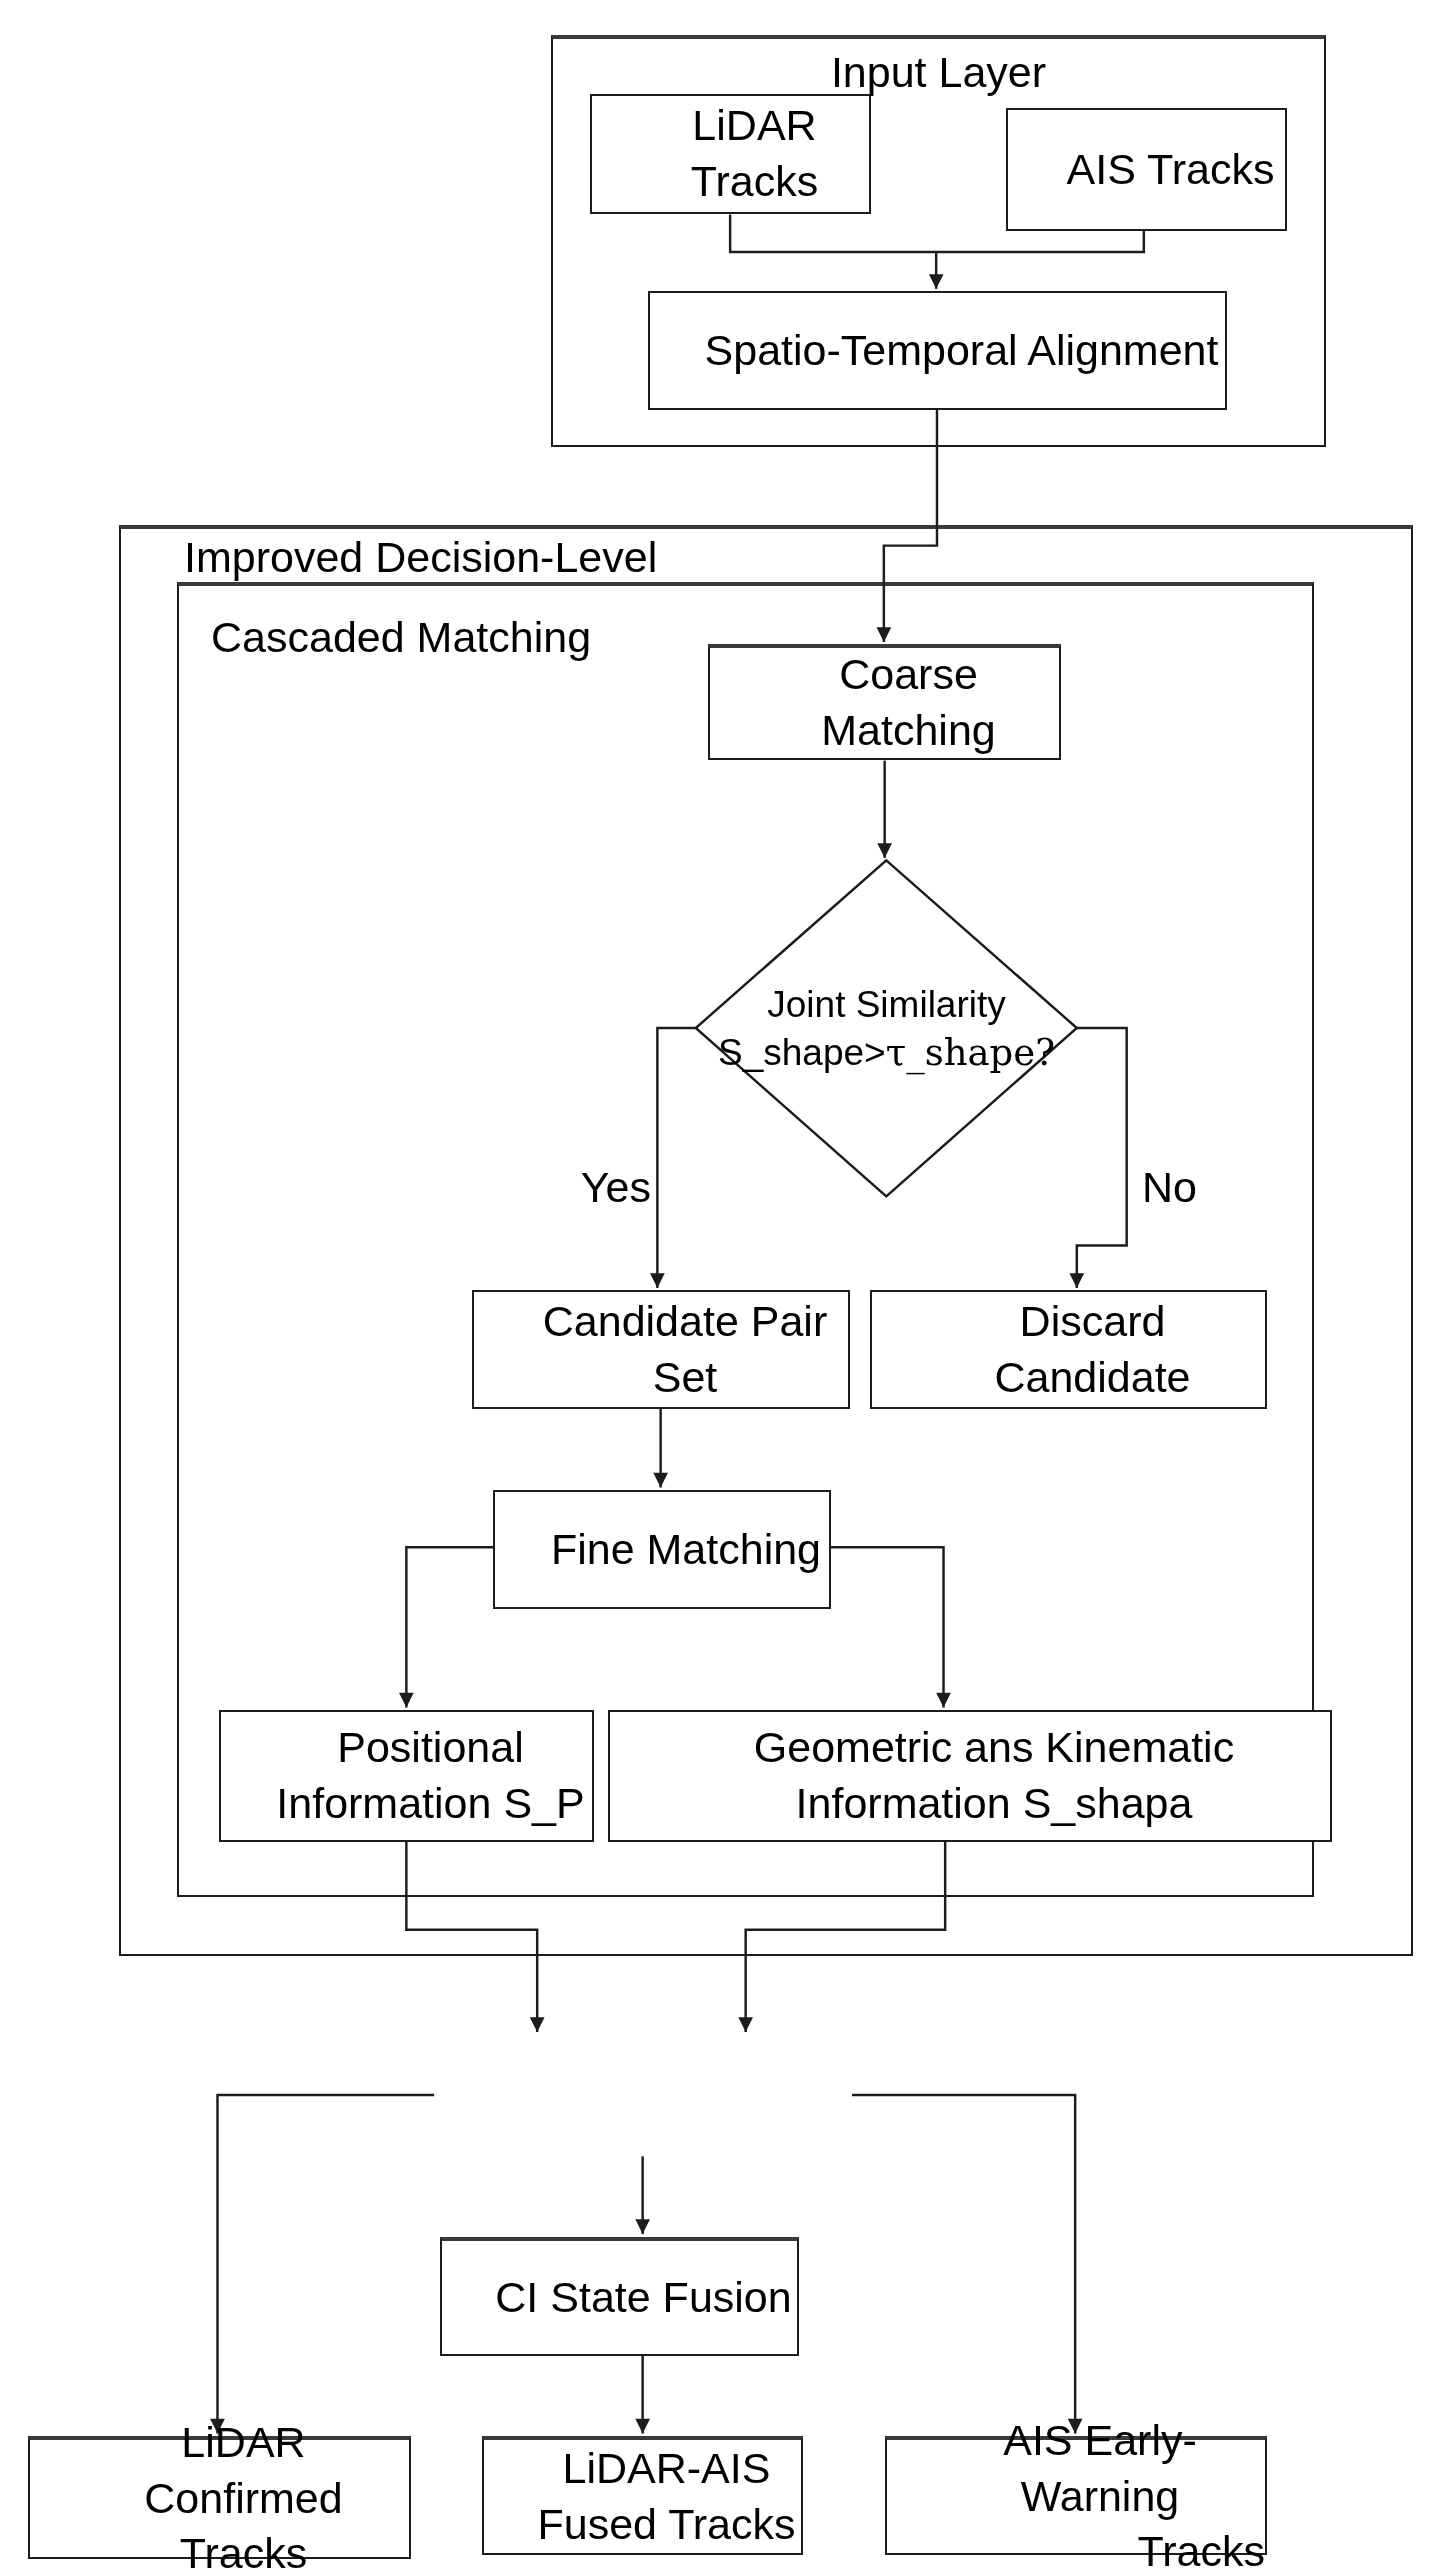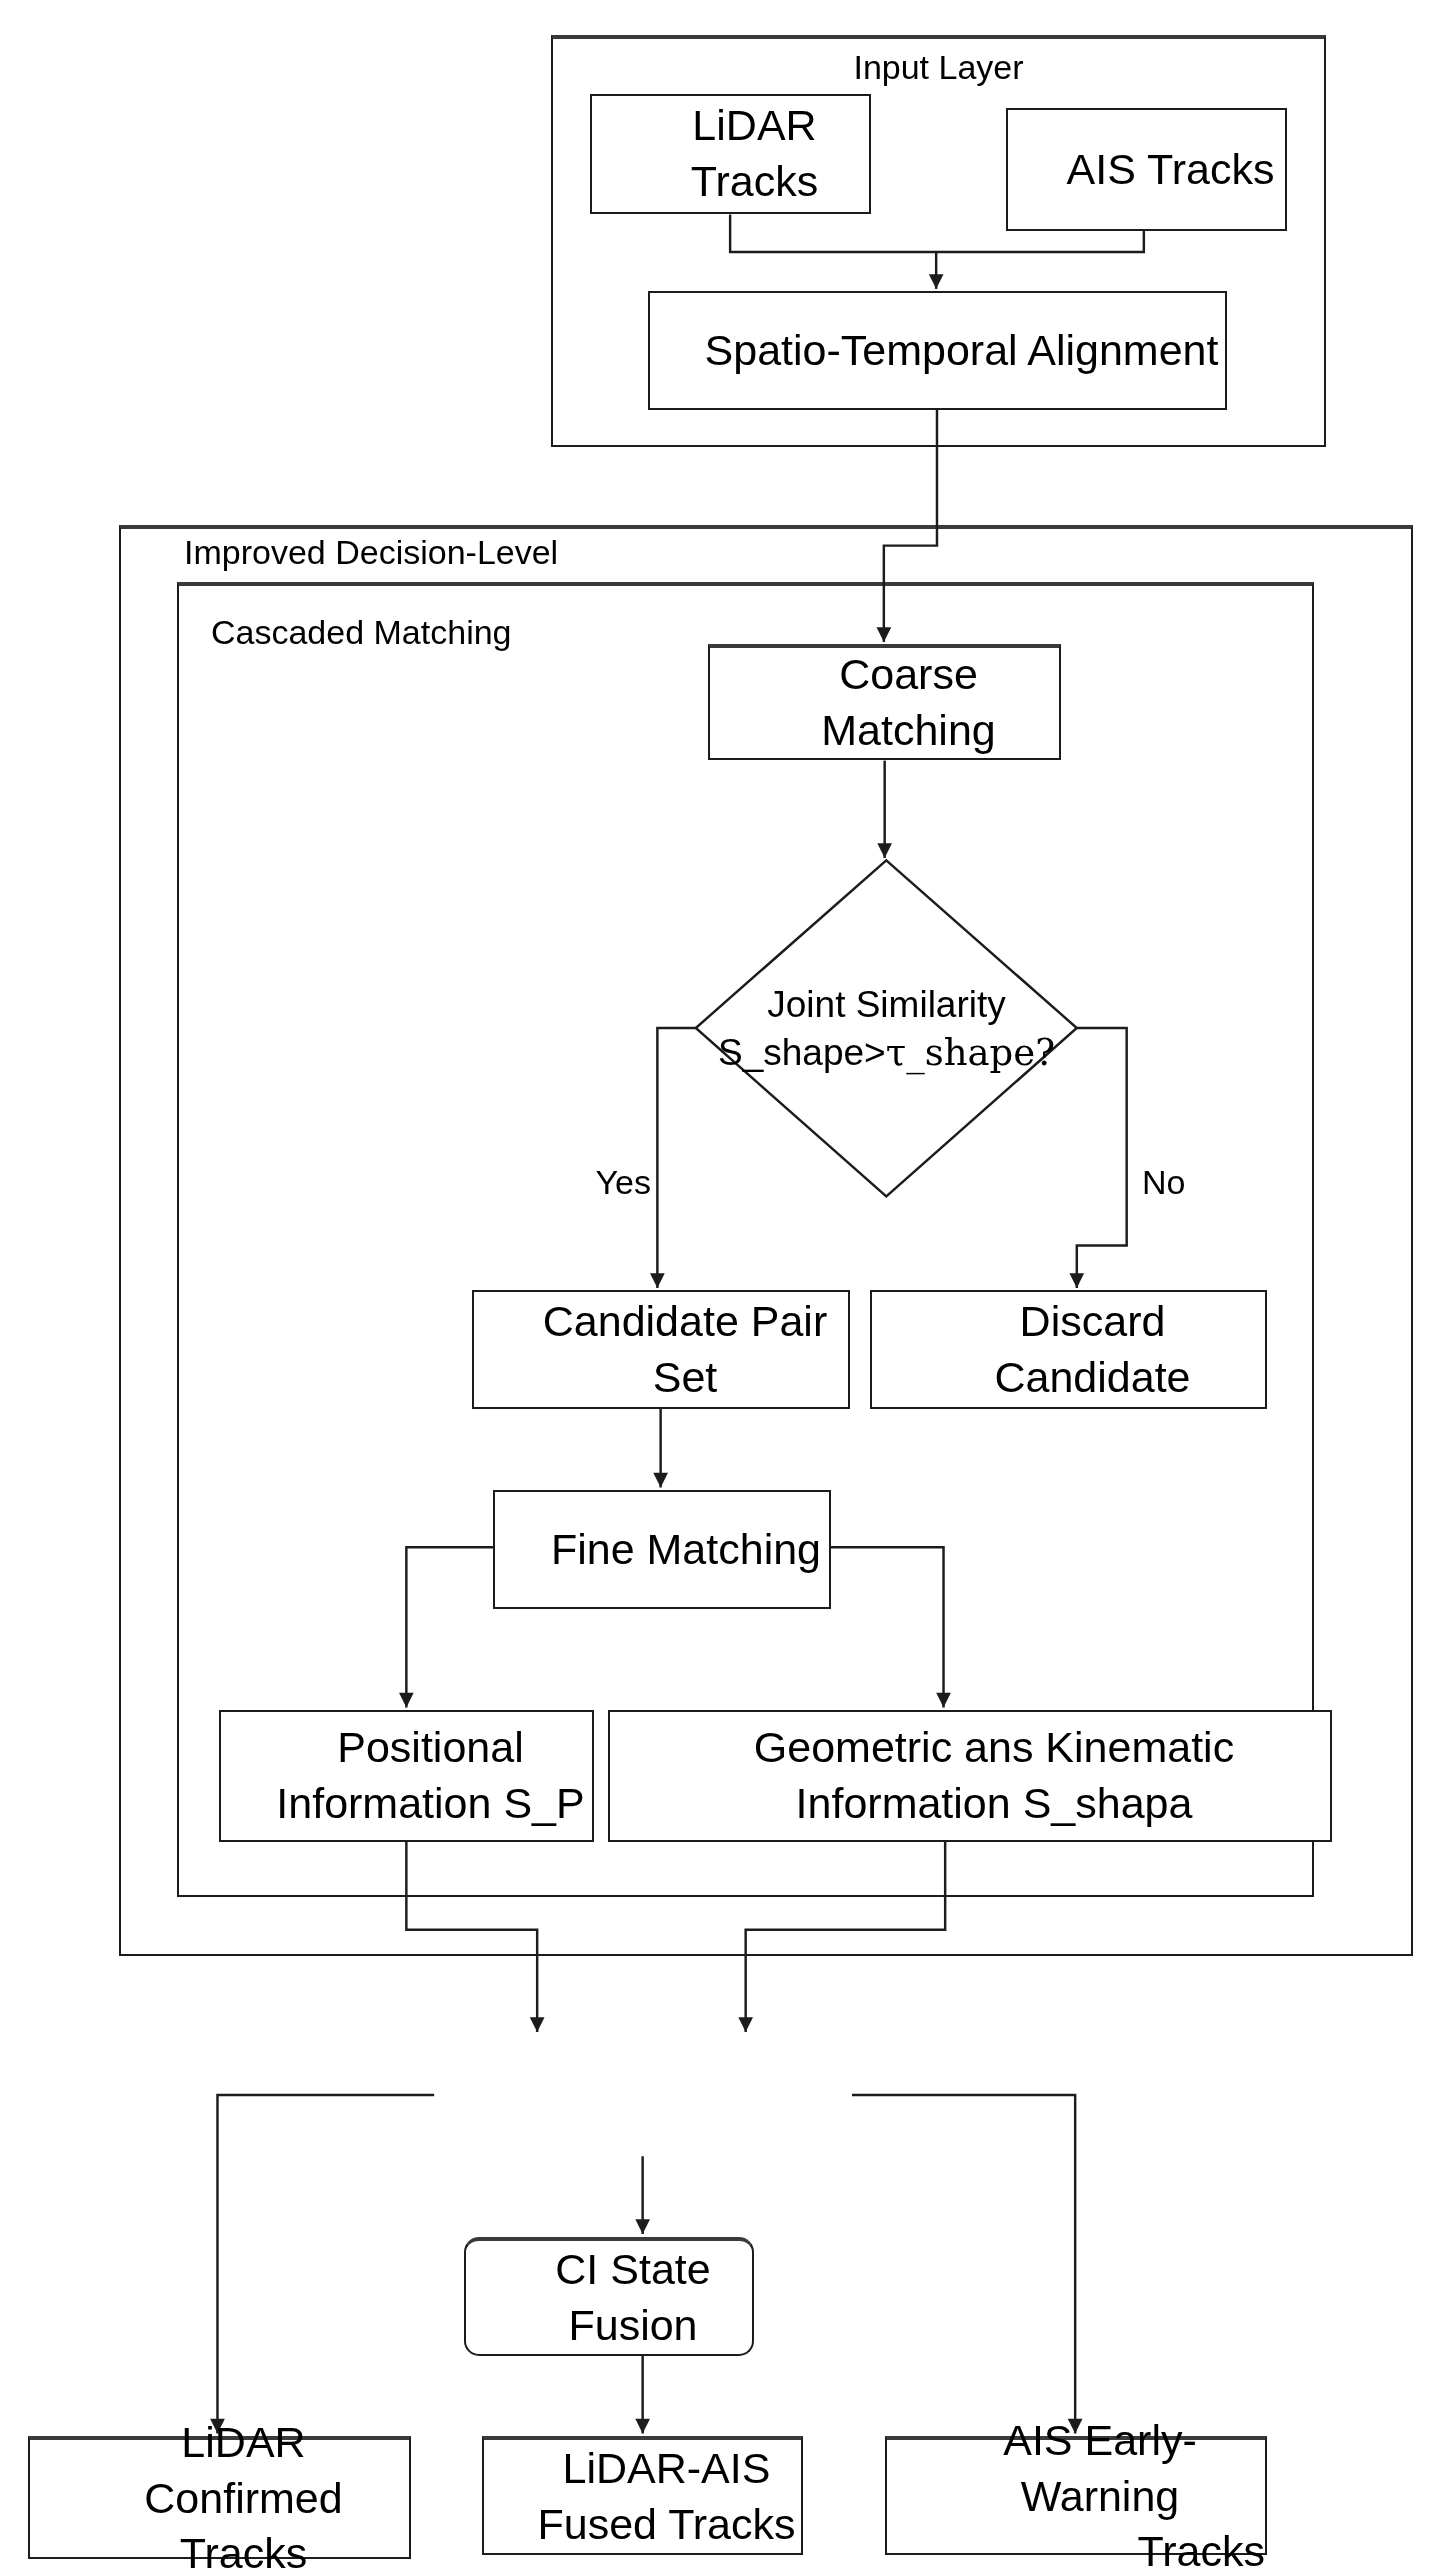--- a/index.html
+++ b/index.html
@@ -40,21 +40,21 @@
     justify-content: center;
     text-align: center;
     font-size: 43px;
     line-height: 1.3;
     z-index: 3;
     padding-left: 48px;
   }
   .node.heavy-top { border-top: 4.1px solid #3a3a3a; }
   .free-label {
     position: absolute;
-    font-size: 34px;
+    font-size: 43px;
     line-height: 1.2;
     white-space: nowrap;
     z-index: 4;
   }
   .diamond-text {
     position: absolute;
     display: flex;
     flex-direction: column;
     align-items: center;
     justify-content: center;
@@ -153,21 +153,21 @@
     <span>Positional</span>
     <span>Information S_P</span>
   </div>
 
   <div class="node" style="left:608px; top:1710px; width:724px; height:132px;">
     <span>Geometric ans Kinematic</span>
     <span>Information S_shapa</span>
   </div>
 
 
-  <div class="node heavy-top" style="left:464px; top:2237px; width:290px; height:119px;border-radius:15px;">
+  <div class="node heavy-top" style="left:440px; top:2237px; width:359px; height:119px;">
     <span>CI State Fusion</span>
   </div>
 
   <div class="node heavy-top" style="left:28px; top:2436px; width:383px; height:123px;">
     <span>LiDAR Confirmed</span>
     <span>Tracks</span>
   </div>
 
   <div class="node heavy-top" style="left:482px; top:2436px; width:321px; height:119px;">
     <span>LiDAR-AIS</span>

